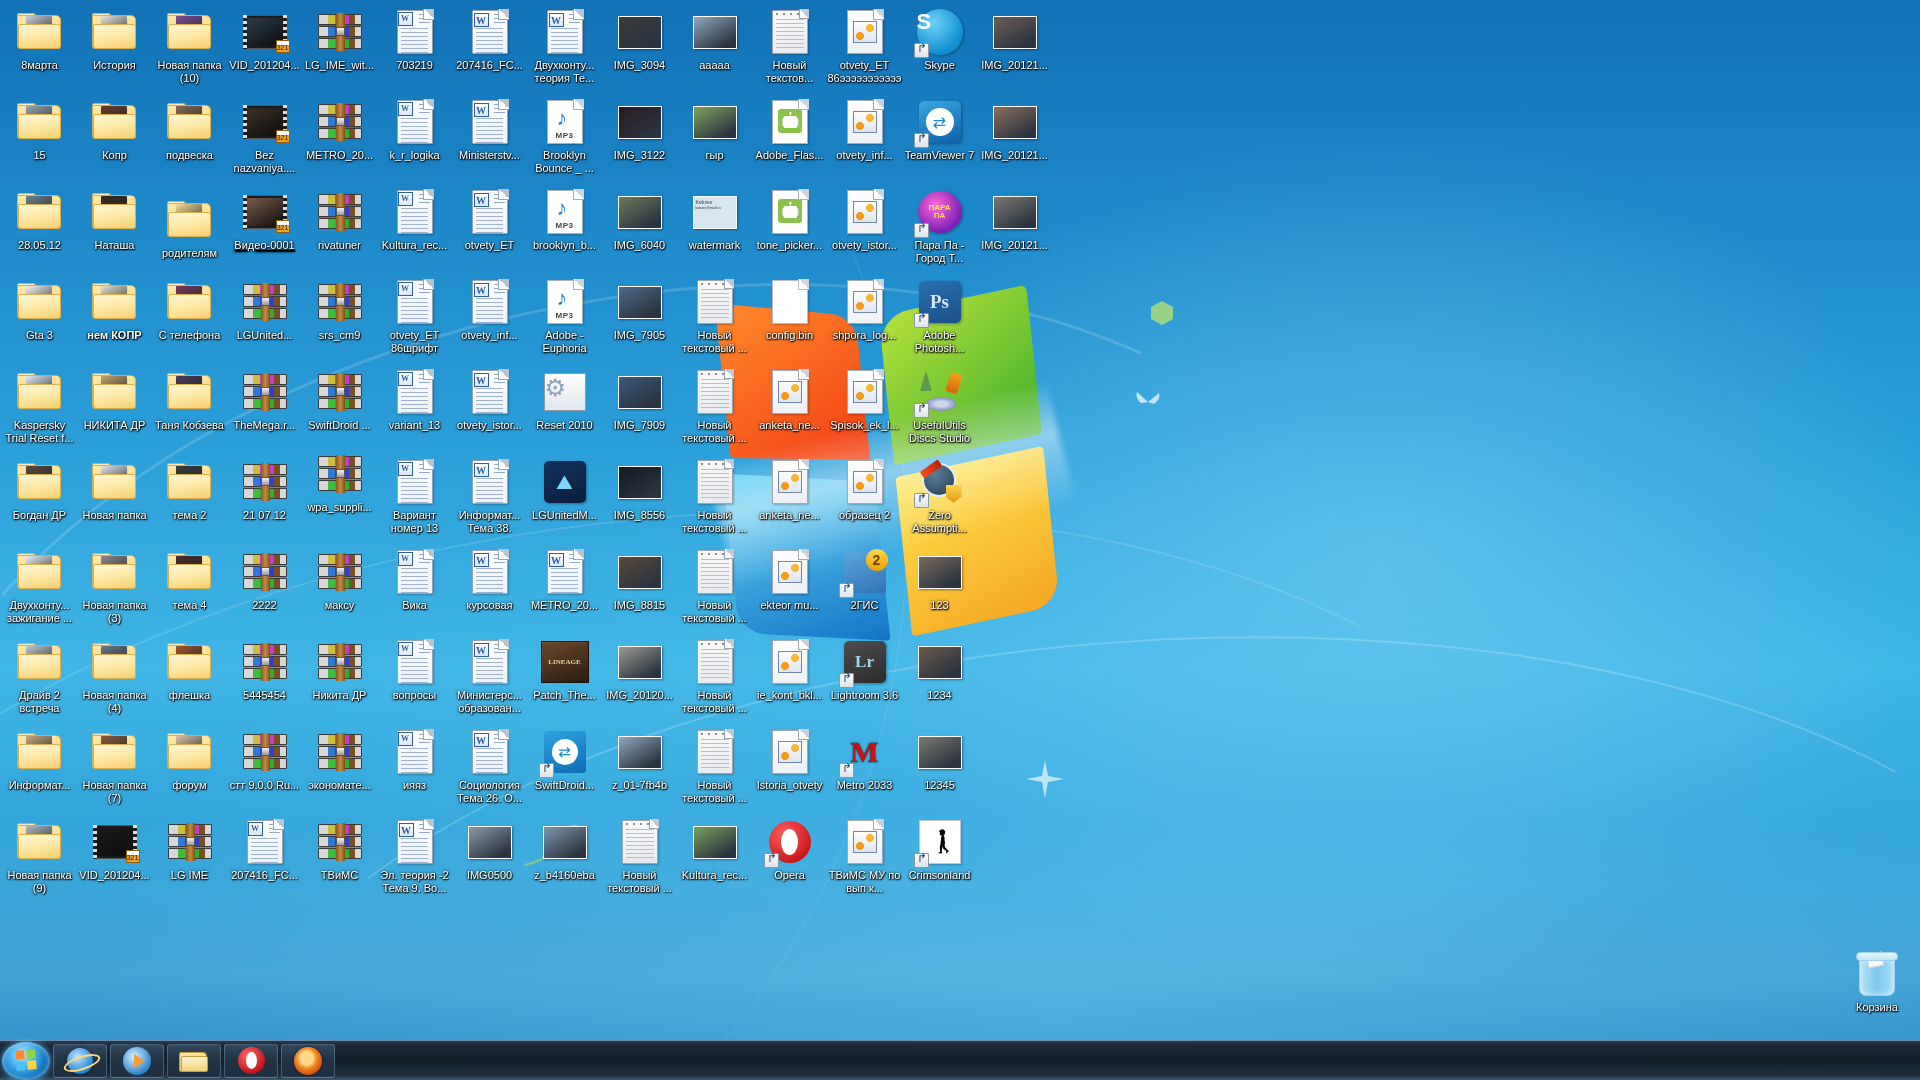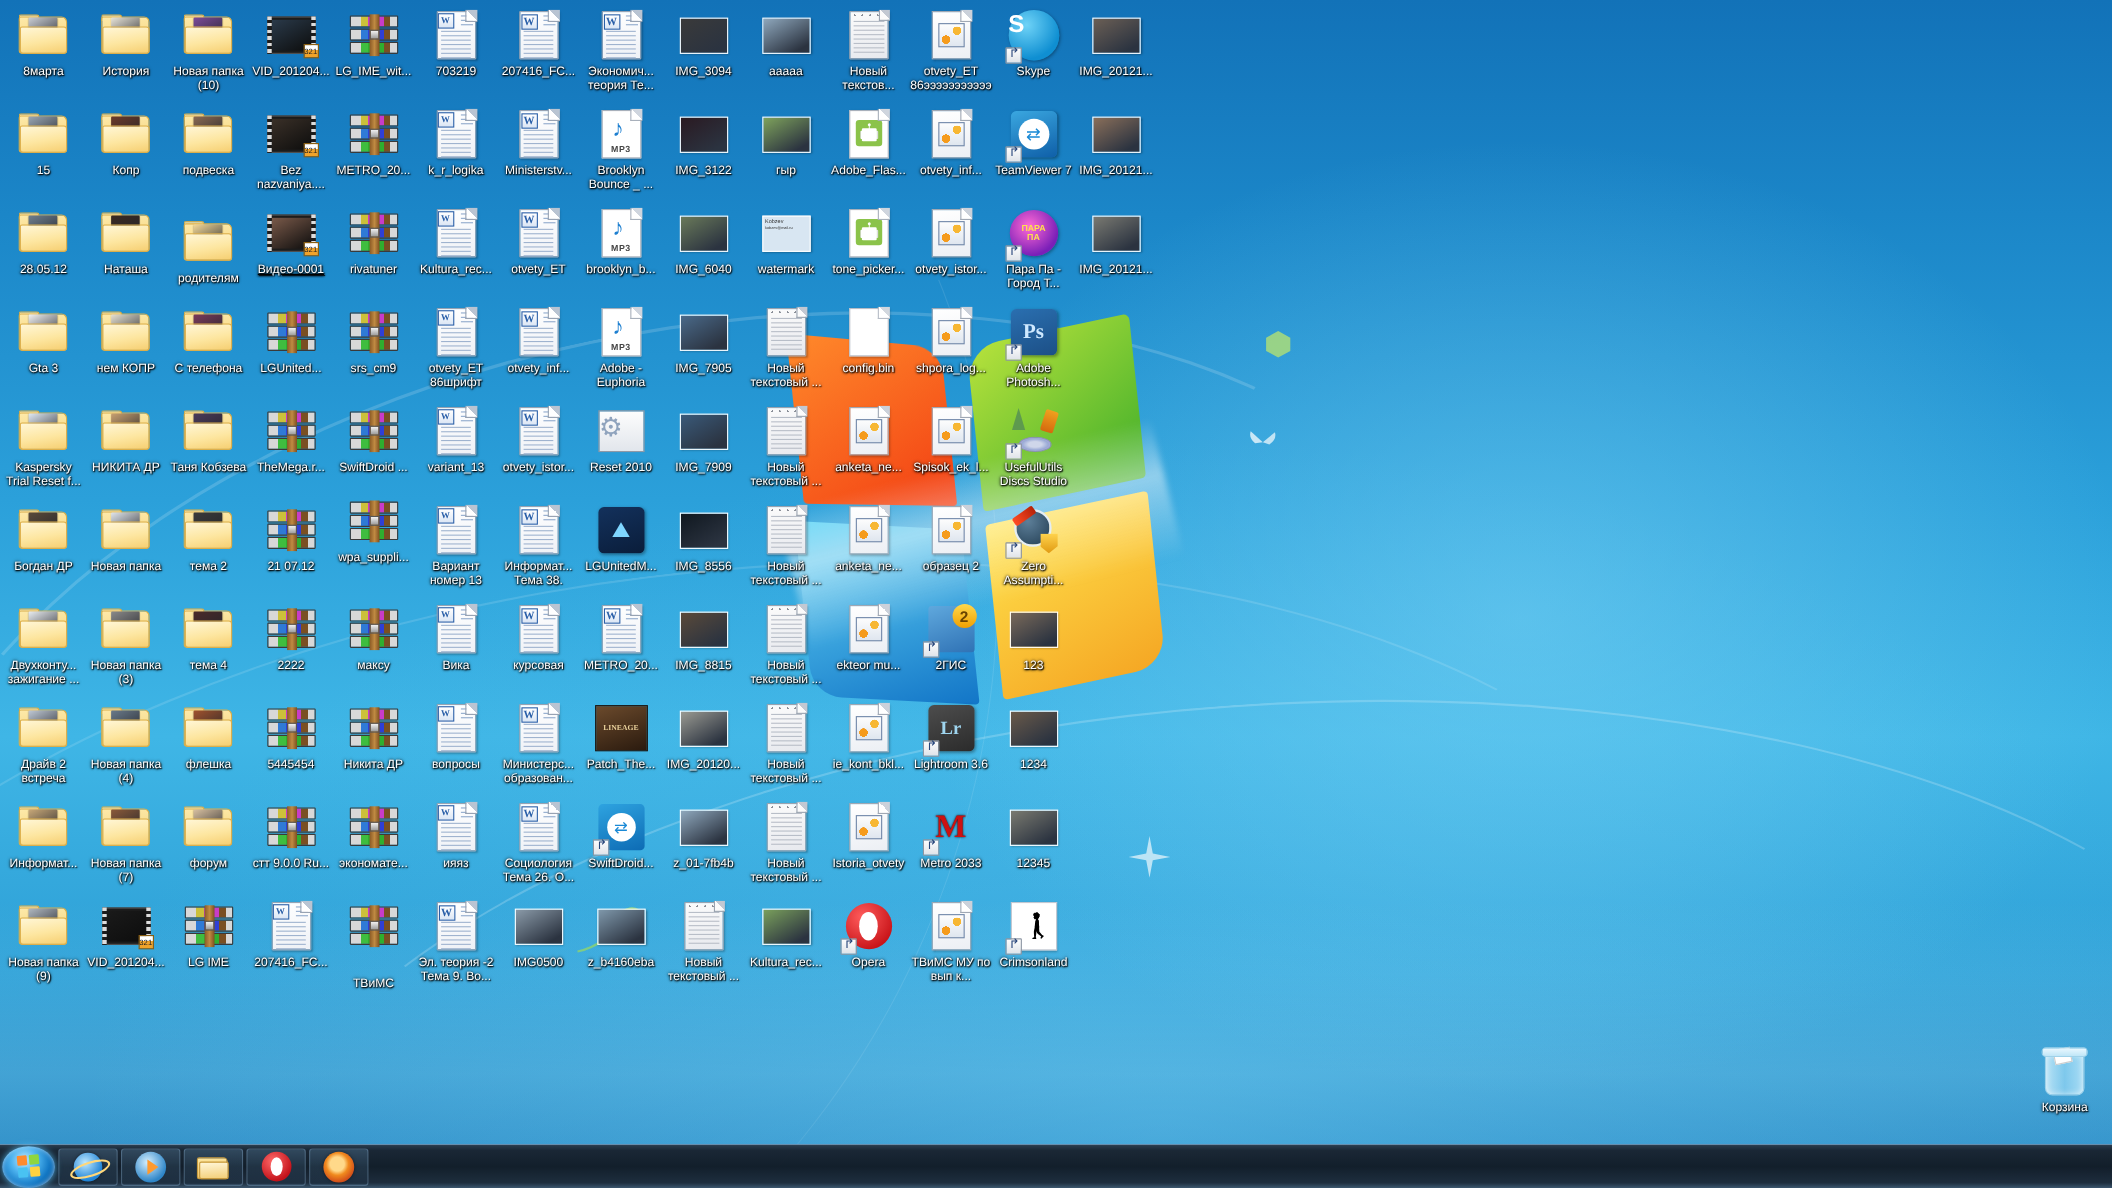--- a/index.html
+++ b/index.html
@@ -486,21 +486,21 @@
             <i></i>
             <i></i>
             <i></i>
             <i></i>
             <i></i>
             <i></i>
           </div>
           <div class="fold"></div>
         </div>
       </div>
-      <div class="cap">Экономич... теория Те...</div>
+      <div class="cap">Двухконту... теория Те...</div>
     </div>
     <div class="icon" style="left: 602px; top: 8px;">
       <div class="glyph">
         <div class="f-photo" style="background:linear-gradient(150deg,#3a3a3a,#2b3340 85%)"></div>
       </div>
       <div class="cap">IMG_3094</div>
     </div>
     <div class="icon" style="left: 677px; top: 8px;">
       <div class="glyph">
         <div class="f-photo" style="background:linear-gradient(150deg,#8fa8bd,#2b3340 85%)"></div>
@@ -867,21 +867,21 @@
       <div class="glyph">
         <div class="f-folder">
                 <div class="tab"></div>
           <div class="back"></div>
                 <div class="content" style="background:linear-gradient(150deg,#f2f2f2,#22242a)"></div>
                 <div class="front"></div>
         </div>
       </div>
       <div class="cap">Gta 3</div>
     </div>
-    <div class="icon" style="left: 77px; top: 278px;">
+    <div class="icon" style="left: 77px; top: 278px; font-weight: bold;">
       <div class="glyph">
         <div class="f-folder">
                 <div class="tab"></div>
           <div class="back"></div>
                 <div class="content" style="background:linear-gradient(150deg,#e6e0d0,#22242a)"></div>
                 <div class="front"></div>
         </div>
       </div>
       <div class="cap">нем КОПР</div>
     </div>
@@ -1875,21 +1875,21 @@
             <i></i>
             <i></i>
             <i></i>
             <i></i>
           </div>
           <div class="fold"></div>
         </div>
       </div>
       <div class="cap">207416_FC...</div>
     </div>
-    <div class="icon" style="left: 302px; top: 818px; gap: 19px;">
+    <div class="icon" style="left: 302px; top: 818px;">
       <div class="glyph">
         <div class="f-rar">
                 <div class="bk b1"></div>
           <div class="bk b2"></div>
           <div class="bk b3"></div>
                 <div class="strap"></div>
           <div class="buckle"></div>
         </div>
       </div>
       <div class="cap">ТВиМС</div>

